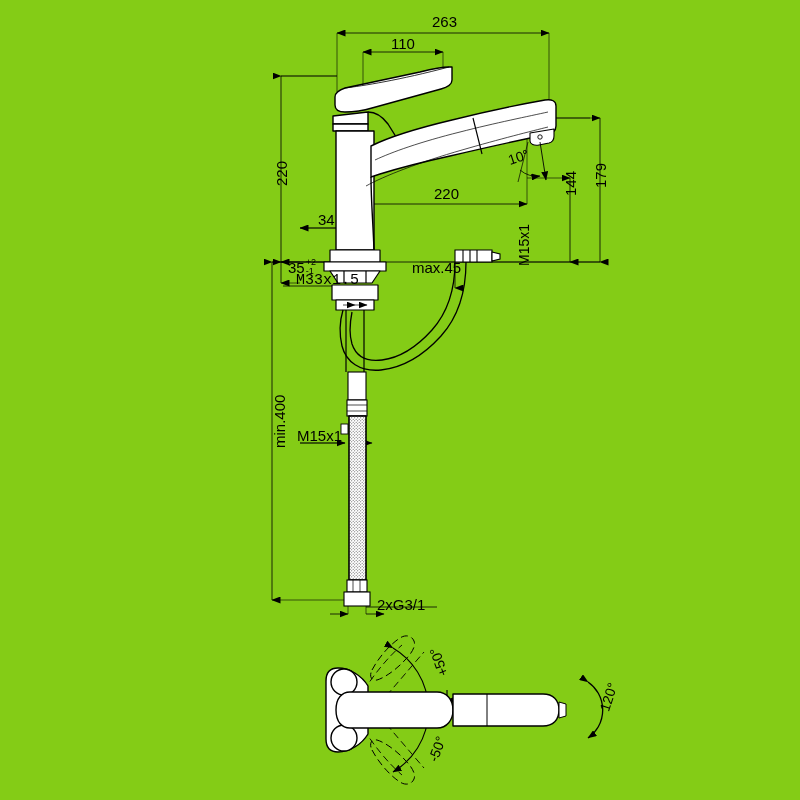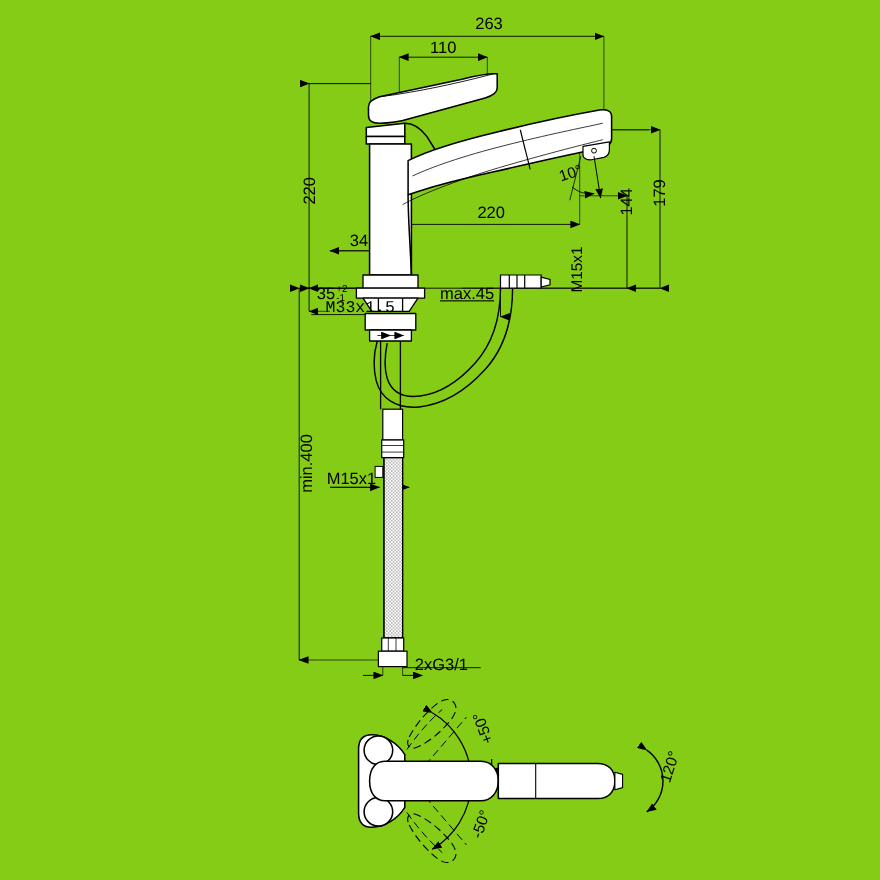--- a/index.html
+++ b/index.html
@@ -294,21 +294,21 @@
 <div style="position:absolute;left:288px;top:258px;display:flex;align-items:center;">
   <span class="lbl" style="position:static;">35</span>
   <span class="supwrap">
     <span style="display:block;">+2</span>
     <span style="display:block;">-1</span>
   </span>
 </div>
 
 <div class="lbl" style="left:296px;top:273px;font-family:Liberation Mono, monospace;">M33x1.5</div>
 
-<div class="lbl" style="left:400px;top:260px;text-decoration:underline;">max.45</div>
+<div class="lbl" style="left:412px;top:260px;">max.45</div>
 
 <div class="lbl rot90" style="left:517px;top:266px;font-size:14px;">M15x1</div>
 
 <div class="lbl rot90" style="left:272px;top:448px;">min.400</div>
 
 <div class="lbl" style="left:297px;top:428px;">M15x1</div>
 
 <div class="lbl" style="left:377px;top:597px;">2xG3/1</div>
 
 <div class="lbl" style="left:508px;top:150px;font-size:14px;transform:rotate(-18deg);">10°</div>

